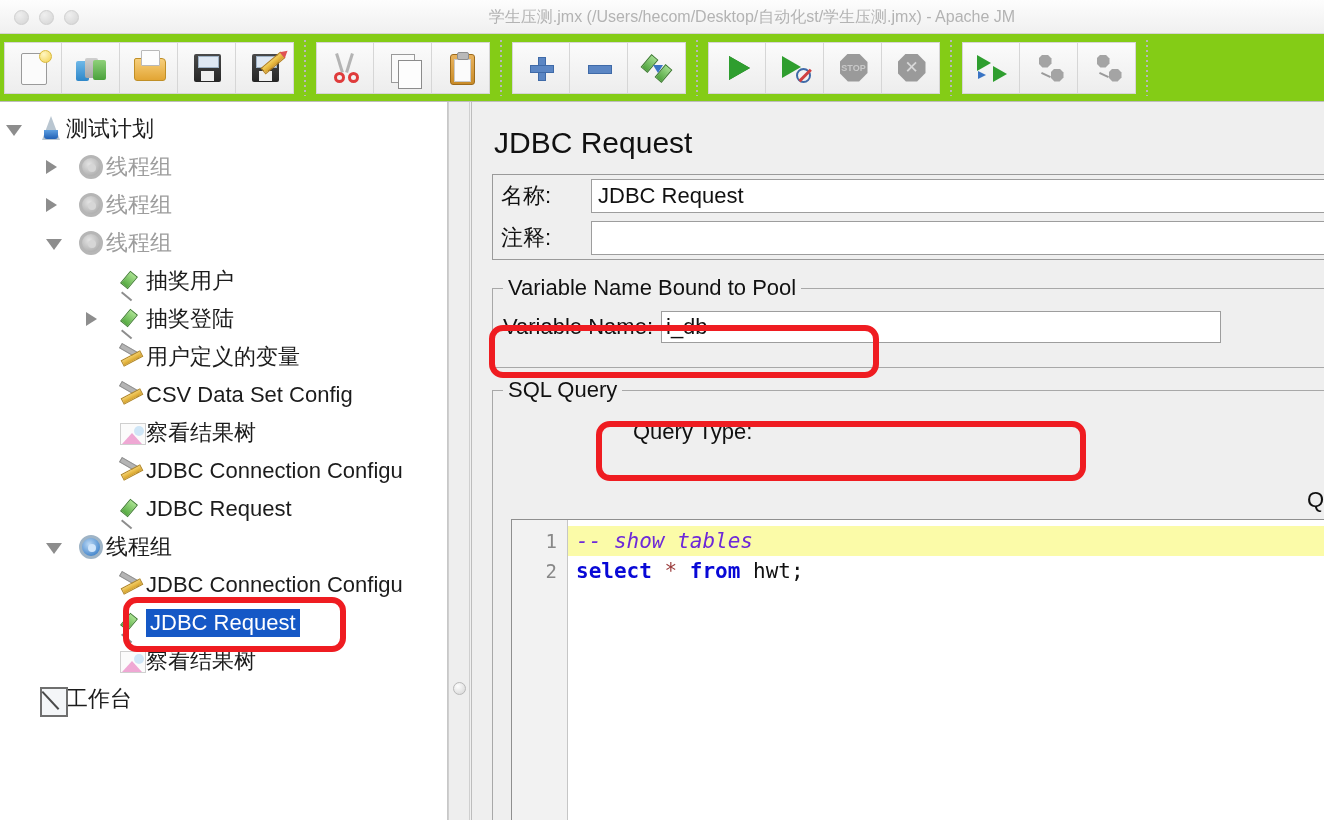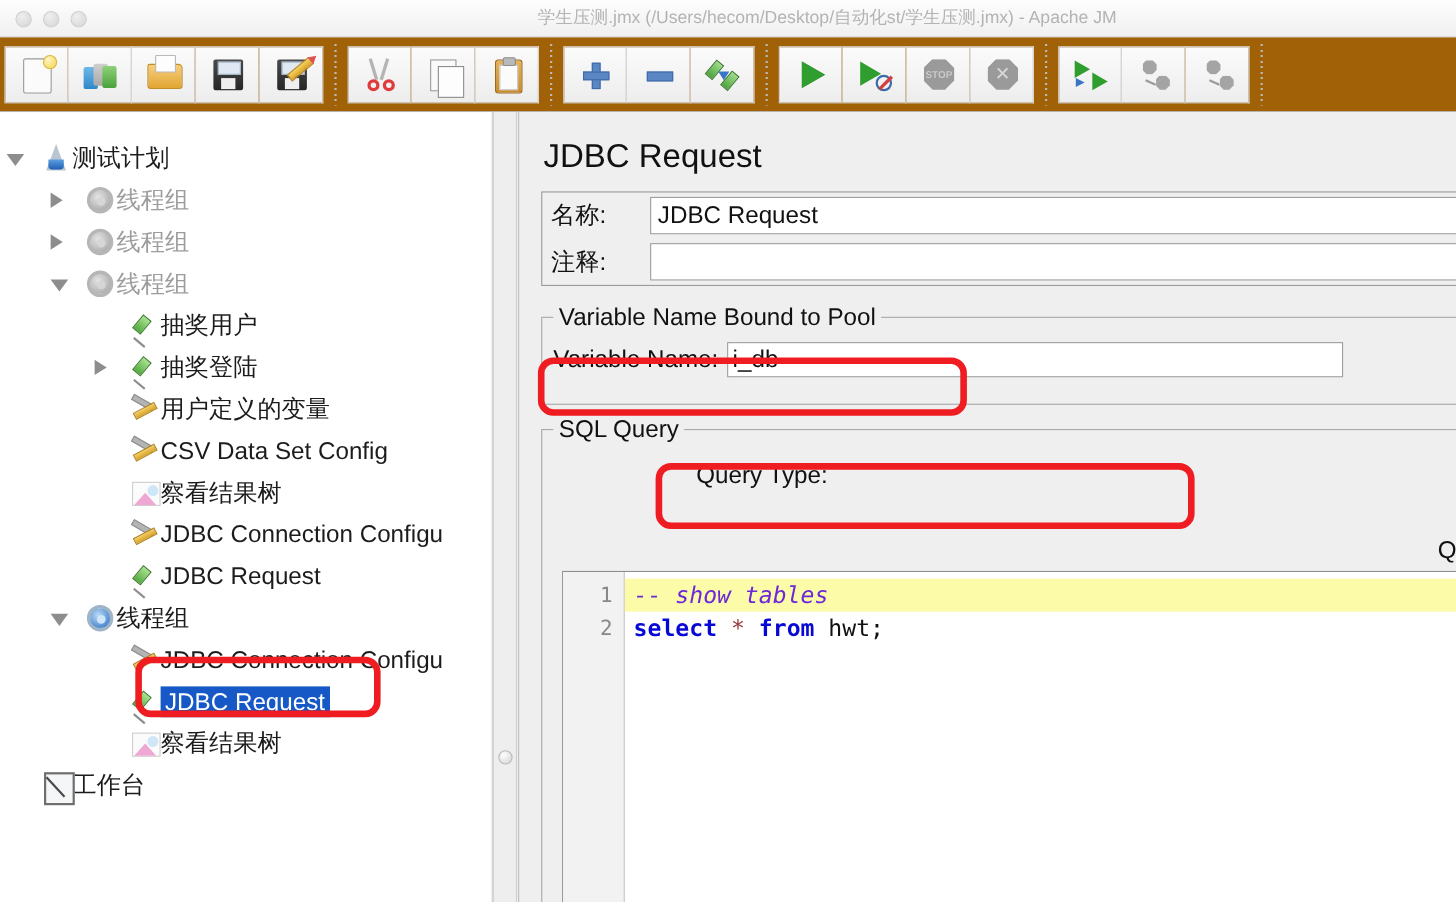--- a/index.html
+++ b/index.html
@@ -35,21 +35,21 @@
     position: absolute; left: 0; top: 0; width: 1324px; height: 34px;
     line-height: 34px; text-align: center;
     font-size: 16px; color: #b3b3b3;
     white-space: nowrap; overflow: hidden;
     padding-left: 180px; box-sizing: border-box;
   }
 
   
   .toolbar {
     position: absolute; left: 0; top: 34px; width: 1324px; height: 68px;
-    background: #a16207;
+    background: #84cc16;
     border-bottom: 1px solid #bdbdbd;
     box-sizing: border-box;
     display: flex; align-items: center;
     padding-left: 4px;
   }
   .tgroup { display: flex; align-items: center; }
   .tbtn {
     width: 58px; height: 52px;
     margin: 0;
     border: 1px solid #d6d6d6;
@@ -202,21 +202,21 @@
     box-sizing: border-box;
   }
   .split-knob {
     position: absolute; left: 4px; top: 580px; width: 13px; height: 13px;
     border-radius: 50%;
     background: radial-gradient(circle at 35% 30%, #fdfdfd, #d4d4d4);
     border: 1px solid #b8b8b8; box-sizing: border-box;
   }
 
   
-  .tree { position: relative; padding-top: 23px; }
+  .tree { position: relative; padding-top: 8px; }
   .tnode {
     position: relative; height: 38px; display: flex; align-items: center;
     white-space: nowrap;
   }
   .twist {
     position: absolute; width: 0; height: 0;
   }
   .twist.closed {
     border-left: 11px solid #8d8d8d;
     border-top: 7px solid transparent; border-bottom: 7px solid transparent;

